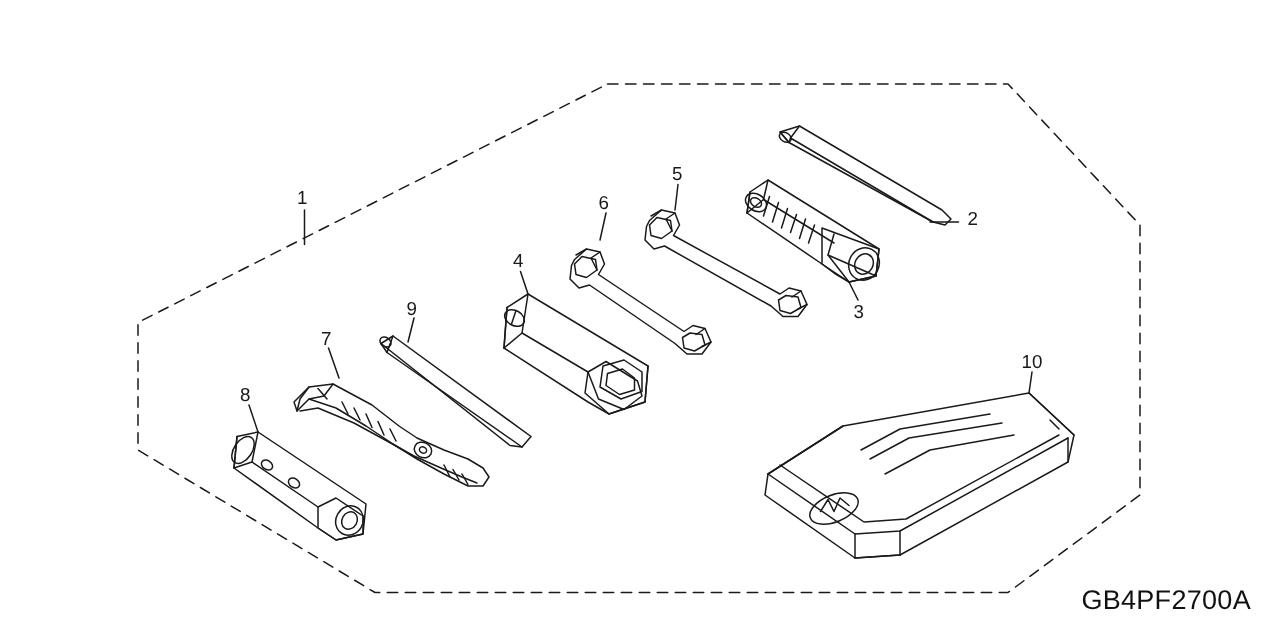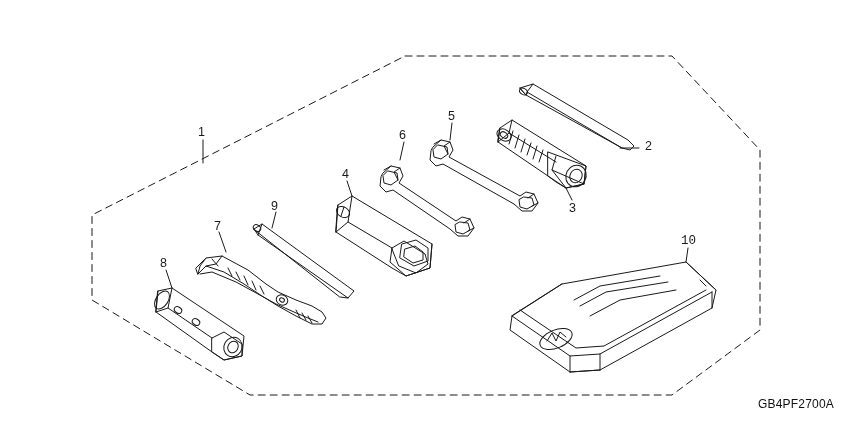--- a/index.html
+++ b/index.html
@@ -30,21 +30,21 @@
     font-size: 12.5px;
     color: #1a1a1a;
     line-height: 1;
     white-space: nowrap;
   }
   .diagram-code {
     position: absolute;
     right: 16px;
     bottom: 14px;
     font-family: "Liberation Sans", sans-serif;
-    font-size: 12px;
+    font-size: 18px;
     letter-spacing: 0.2px;
     color: #111111;
   }
 </style>
 </head>
 <body>
 
 <div id="page">
 
   <svg id="diagram-svg" viewBox="0 0 850 425" xmlns="http://www.w3.org/2000/svg">
@@ -203,17 +203,17 @@
 
   <div class="partnum" style="left:198px; top:126px;">1</div>
   <div class="partnum" style="left:645px; top:140px;">2</div>
   <div class="partnum" style="left:569px; top:202px;">3</div>
   <div class="partnum" style="left:342px; top:168px;">4</div>
   <div class="partnum" style="left:448px; top:110px;">5</div>
   <div class="partnum" style="left:399px; top:129px;">6</div>
   <div class="partnum" style="left:214px; top:220px;">7</div>
   <div class="partnum" style="left:160px; top:257px;">8</div>
   <div class="partnum" style="left:271px; top:200px;">9</div>
-  <div class="partnum" style="left:681px; top:235px;font-family:Liberation Mono, monospace;">10</div>
+  <div class="partnum" style="left:681px; top:235px;">10</div>
 
   <div class="diagram-code">GB4PF2700A</div>
 
 </div>
 
 </body></html>

